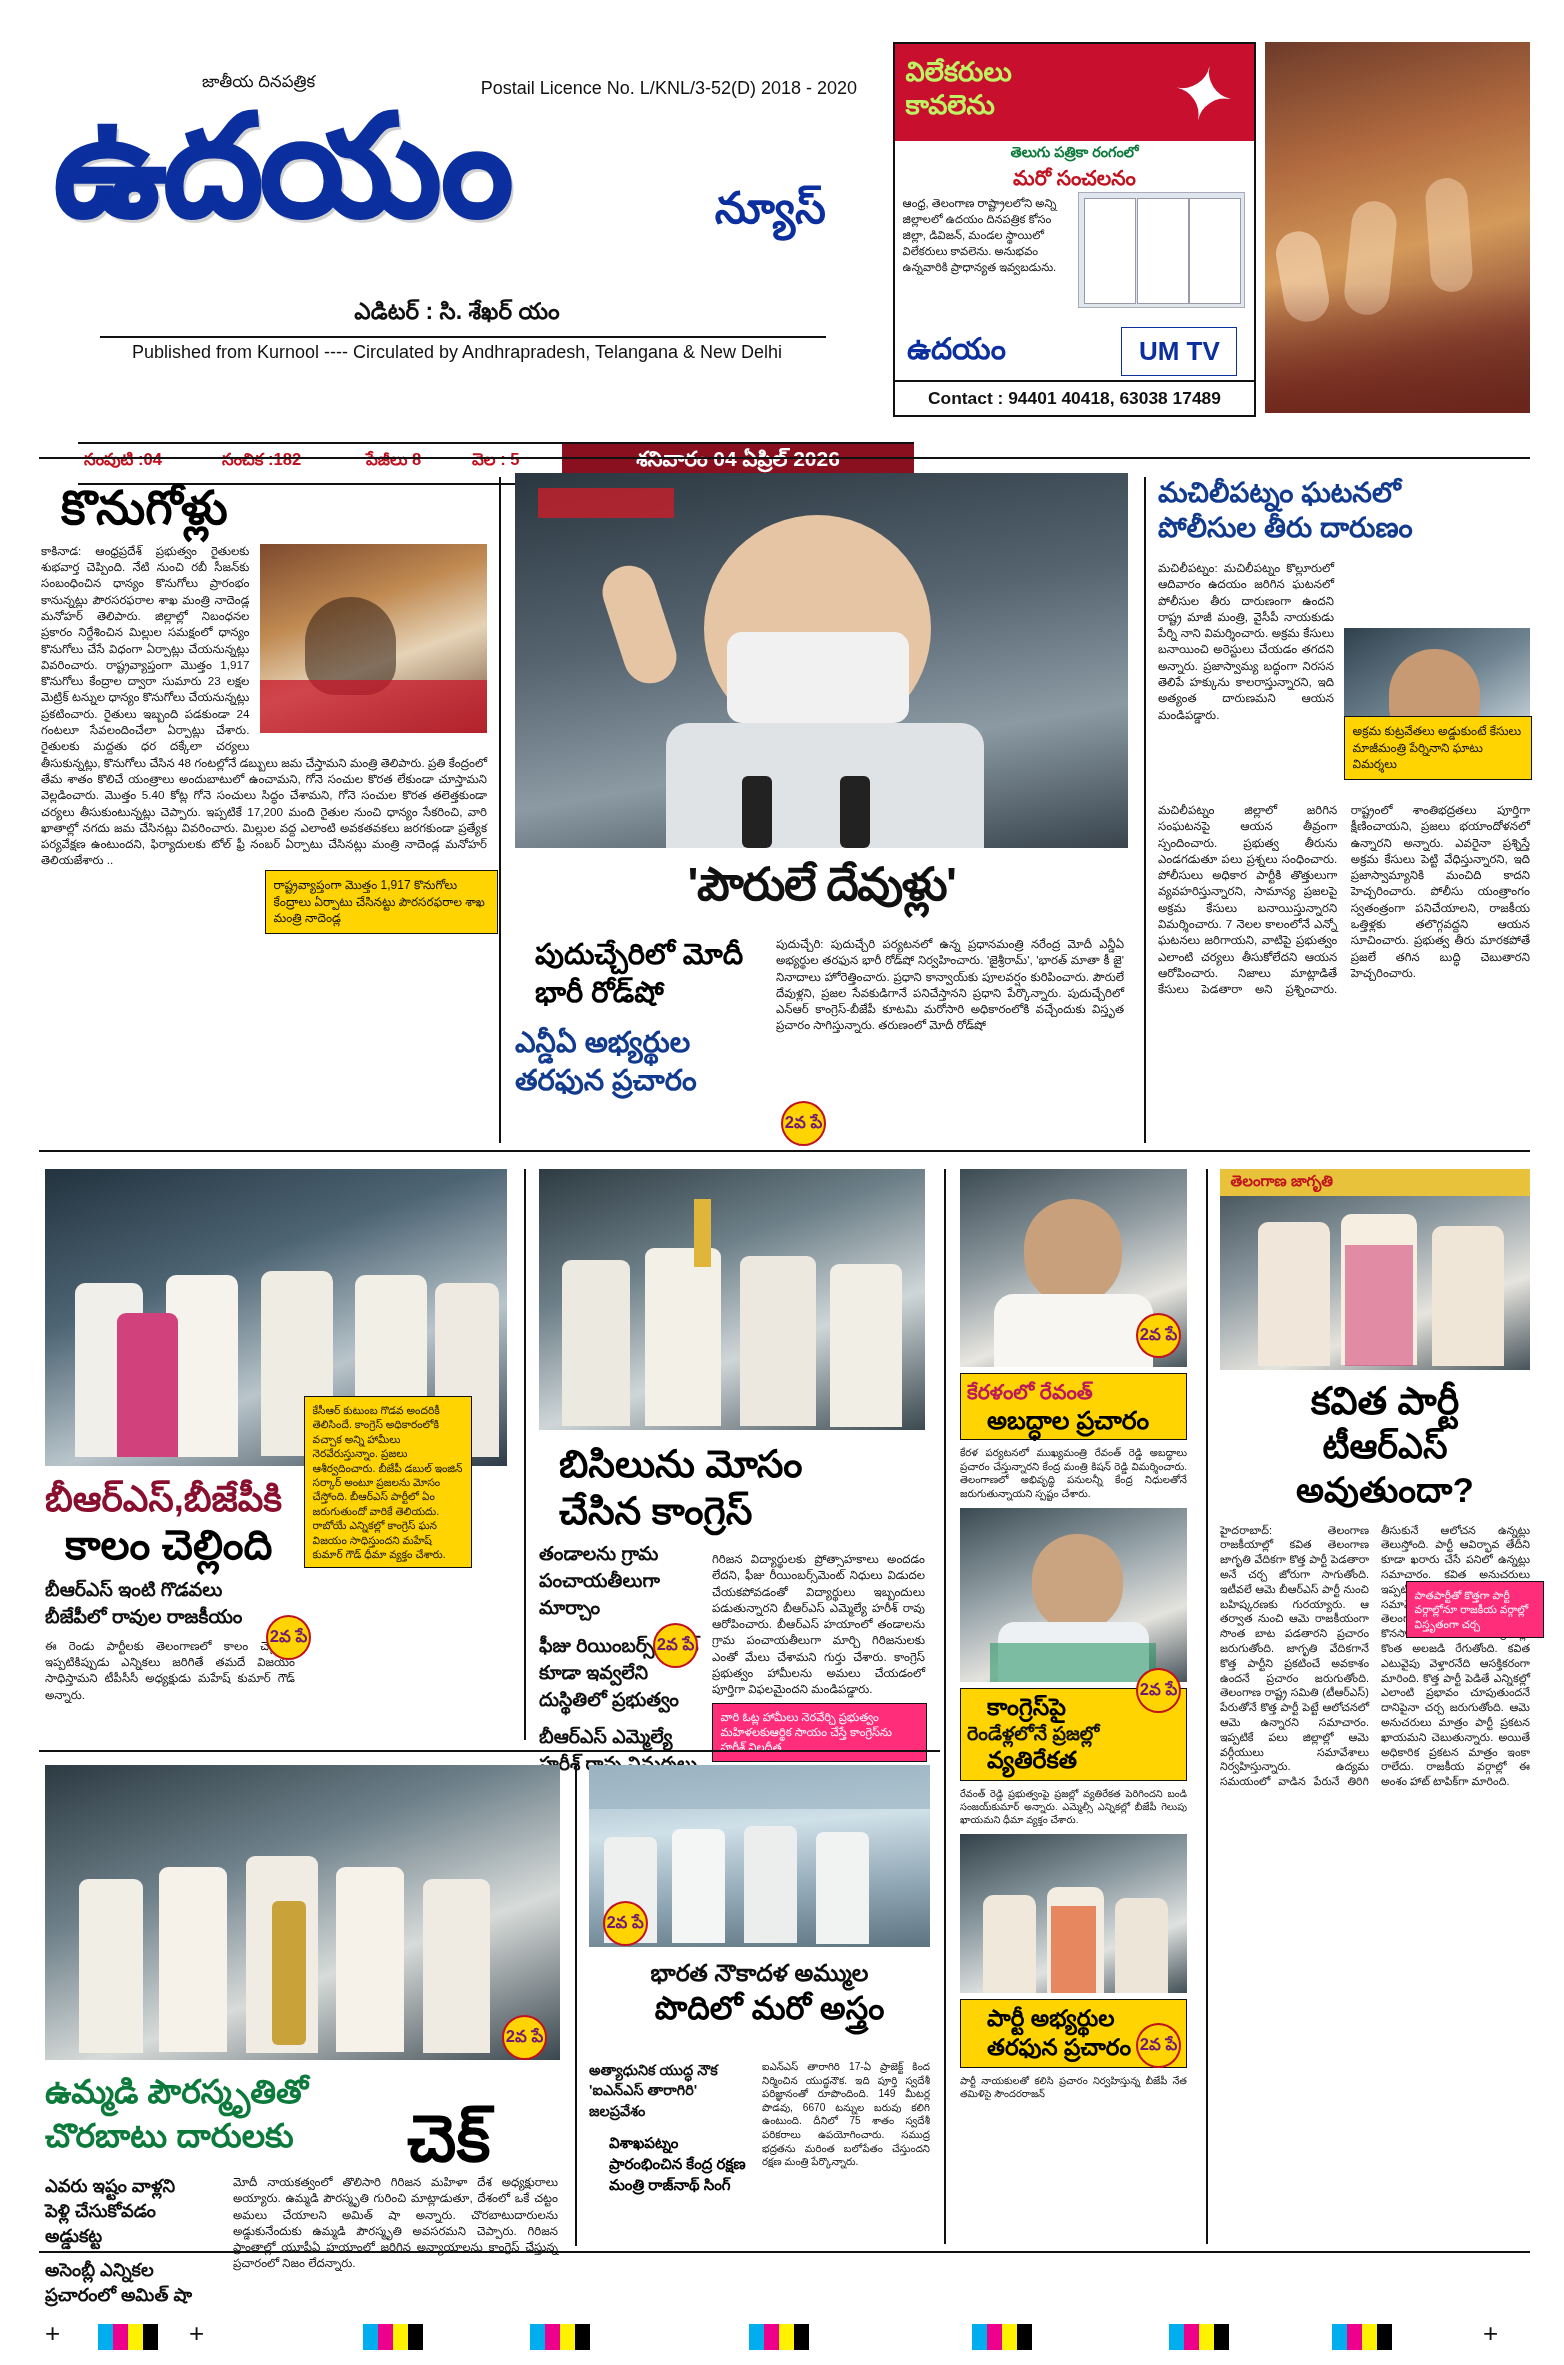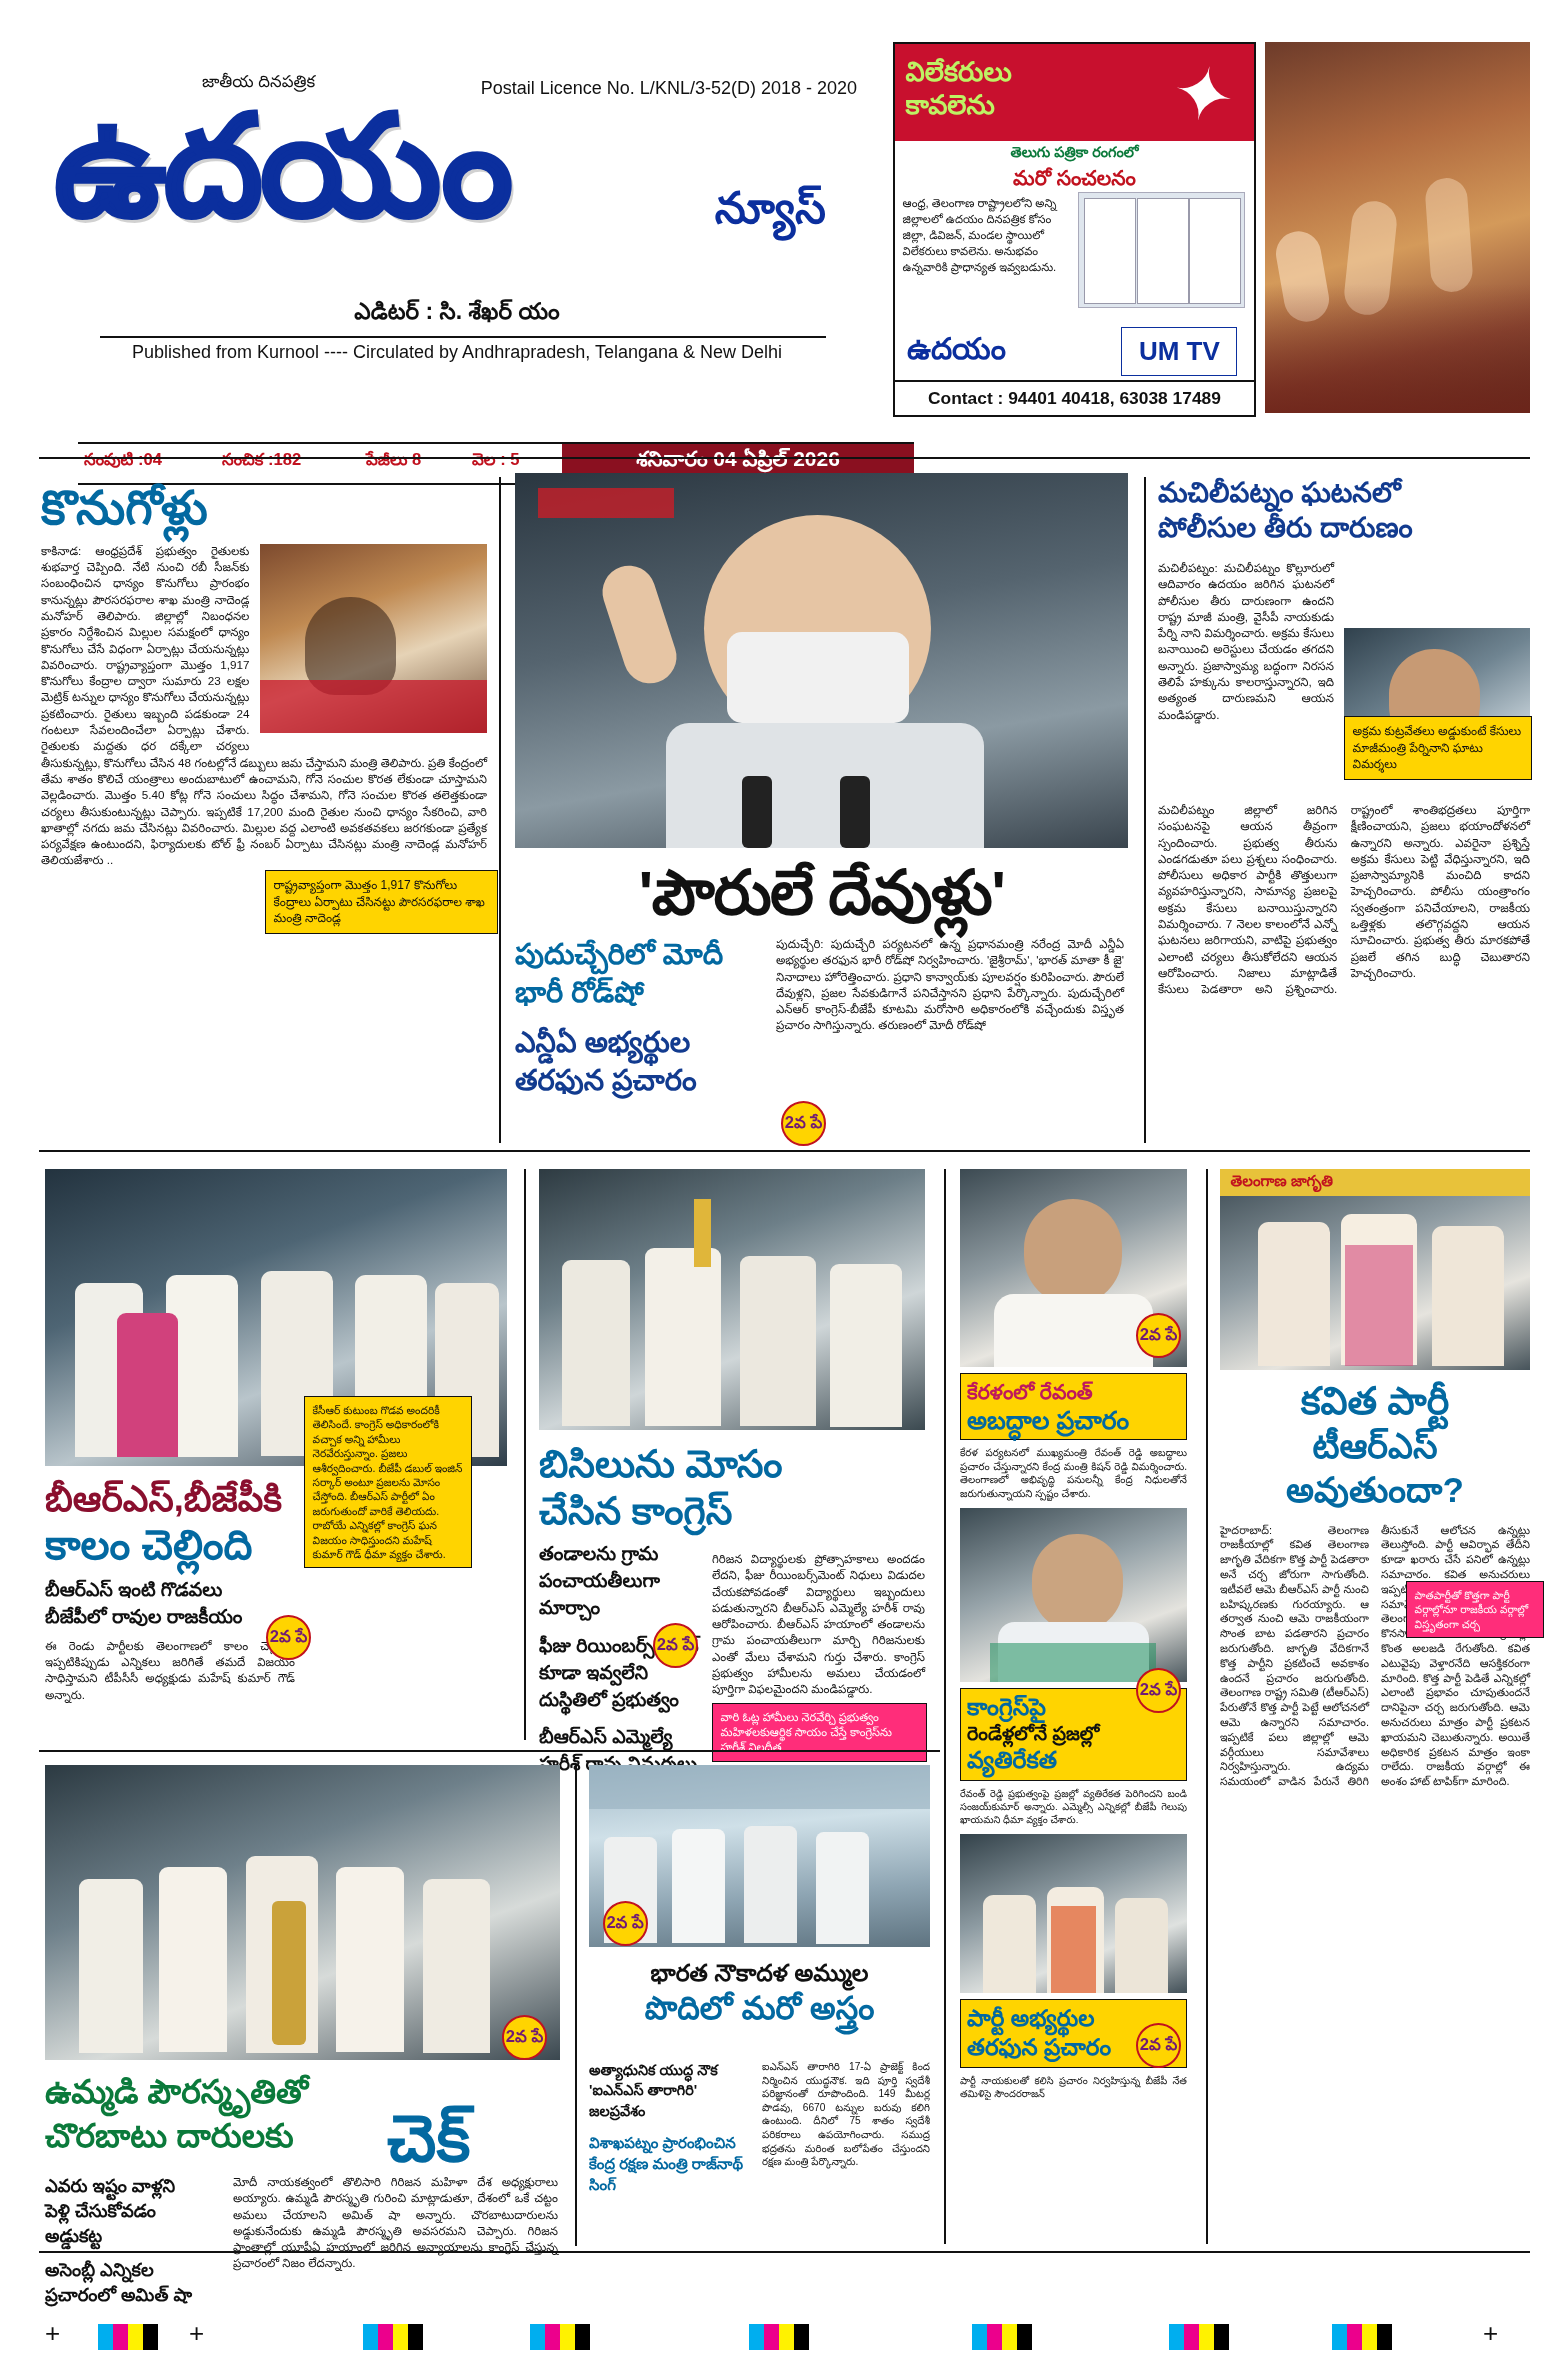--- a/index.html
+++ b/index.html
@@ -2,21 +2,21 @@
 <html style="font-size:12px"><head>
 <meta charset="utf-8">
 <style>
   html,body{margin:0;padding:0;background:#ffffff;}
   body{width:1564px;font-family:"Liberation Sans",sans-serif;color:#111;}
   .page{position:relative;width:1564px;height:2366px;background:#fff;overflow:hidden;}
 
   
   .abs{position:absolute;}
   .photo{background:#c9cfd4;position:relative;overflow:hidden;}
-  .hl-red{color:#0369a1;}
+  .hl-red{color:#000000;margin-left:20px;}
   .hl-blue{color:#123b8f;}
   .hl-green{color:#0b7a3b;}
 
   
   .masthead{position:absolute;left:0;top:0;width:1564px;height:454px;}
   .mast-left{position:absolute;left:39px;top:33px;width:836px;height:401px;}
   .licence{position:absolute;right:18px;top:45px;font-size:18px;color:#111;}
   .logo-wrap{position:absolute;left:15px;top:61px;width:802px;height:189px;}
   .logo-text{
     font-size:141px;line-height:144px;font-weight:bold;color:#0b2f9e;
@@ -146,21 +146,21 @@
     <div class="photo" style="width:613px;height:375px;background:linear-gradient(170deg,#2a3640 0%,#55646f 40%,#8b9aa3 70%,#39444d 100%);">
       <div style="position:absolute;left:189px;top:42px;width:227px;height:227px;border-radius:114px;background:#e6c5a4;"></div>
       <div style="position:absolute;left:212px;top:159px;width:182px;height:91px;background:#f1f1f1;border-radius:15px;"></div>
       <div style="position:absolute;left:151px;top:250px;width:318px;height:129px;background:#dfe3e6;border-radius:23px 23px 0 0;"></div>
       <div style="position:absolute;left:98px;top:91px;width:53px;height:121px;background:#e6c5a4;border-radius:26.5px;transform:rotate(-18deg);"></div>
       <div style="position:absolute;left:227px;top:303px;width:30px;height:72px;background:#222;border-radius:6px;"></div>
       <div style="position:absolute;left:325px;top:303px;width:30px;height:72px;background:#222;border-radius:6px;"></div>
       <div style="position:absolute;left:23px;top:15px;width:136px;height:30px;background:rgba(200,30,40,.8);"></div>
     </div>
 
-    <div class="hd-xl" style="font-size:62px;margin-top:12px;color:#111;text-align:center;letter-spacing:-1.5px;">'పౌరులే దేవుళ్లు'</div>
+    <div class="hd-xl" style="font-size:46px;margin-top:12px;color:#111;text-align:center;letter-spacing:-1.5px;">'పౌరులే దేవుళ్లు'</div>
 
     <div class="abs" style="left:0;top:462px;width:250px;">
       <div class="hd-xl hl-red" style="font-size:29px;line-height:38px;">పుదుచ్చేరిలో మోదీ</div>
       <div class="hd-xl hl-red" style="font-size:29px;line-height:38px;">భారీ రోడ్‌షో</div>
       <div class="hd-xl hl-blue" style="font-size:29px;line-height:38px;margin-top:12px;">ఎన్డీఏ అభ్యర్థుల</div>
       <div class="hd-xl hl-blue" style="font-size:29px;line-height:38px;">తరఫున ప్రచారం</div>
     </div>
 
     <div class="abs body-text" style="left:261px;top:463px;width:348px;">పుదుచ్చేరి: పుదుచ్చేరి పర్యటనలో ఉన్న ప్రధానమంత్రి నరేంద్ర మోదీ ఎన్డీఏ అభ్యర్థుల తరఫున భారీ రోడ్‌షో నిర్వహించారు. 'జైశ్రీరామ్', 'భారత్ మాతా కీ జై' నినాదాలు హోరెత్తించారు. ప్రధాని కాన్వాయ్‌కు పూలవర్షం కురిపించారు. పౌరులే దేవుళ్లని, ప్రజల సేవకుడిగానే పనిచేస్తానని ప్రధాని పేర్కొన్నారు. పుదుచ్చేరిలో ఎన్ఆర్ కాంగ్రెస్-బీజేపీ కూటమి మరోసారి అధికారంలోకి వచ్చేందుకు విస్తృత ప్రచారం సాగిస్తున్నారు. తరుణంలో మోదీ రోడ్‌షో</div>
     <div class="badge abs" style="left:266px;top:628px;">

